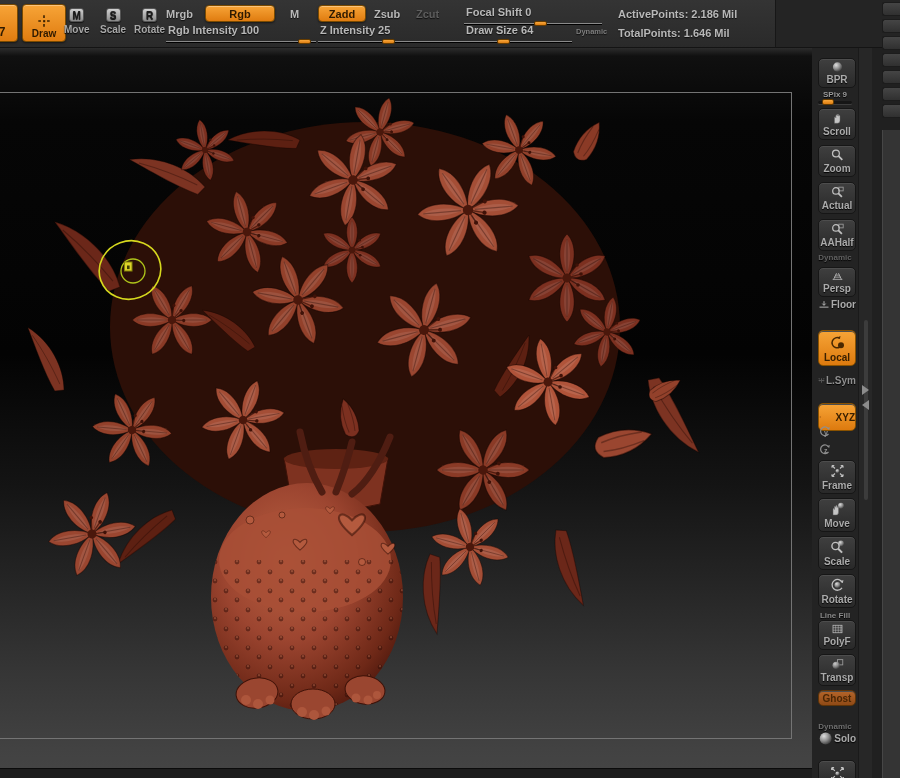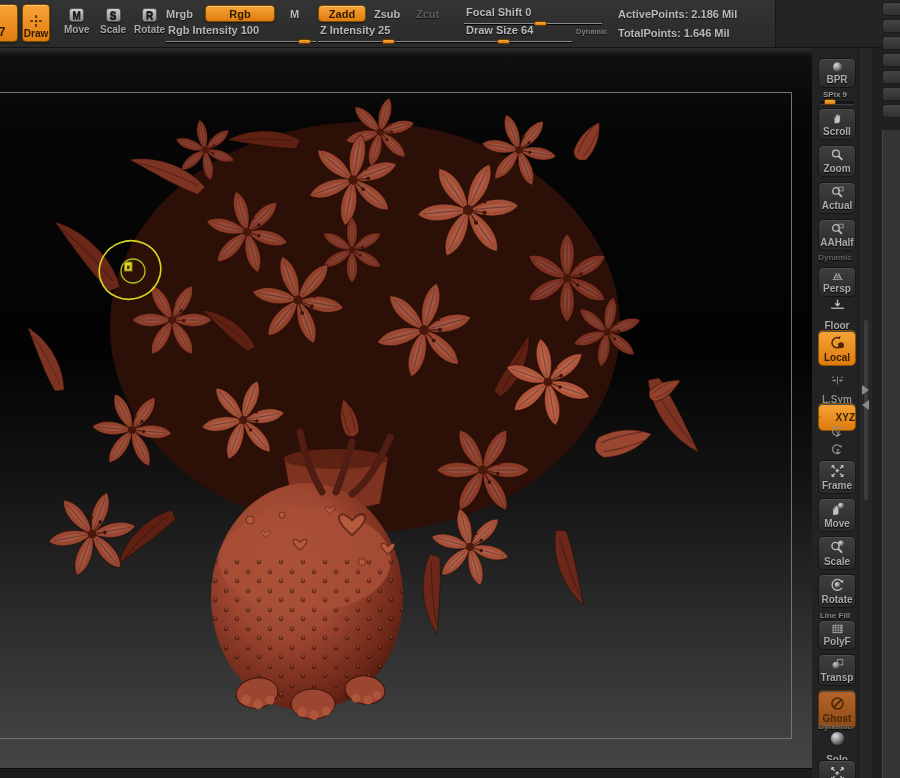--- a/index.html
+++ b/index.html
@@ -48,22 +48,22 @@
   .bottom-bar{position:absolute;left:0;top:720px;width:812px;height:10px;background:#1d1d1d;
           border-top:1px solid #0b0b0b;}
   .stub{position:absolute;bottom:-3px;width:12px;height:9px;border-radius:6px 6px 0 0;
           background:radial-gradient(circle at 50% 20%,#cicici,#c2c2c2 10%,#7a7a7a 60%,#555);}
 
   
   .shelf{position:absolute;left:812px;top:48px;width:46px;height:730px;background:#232323;z-index:4;}
   .sh-btn{position:absolute;left:6px;width:38px;display:flex;flex-direction:column;align-items:center;
           justify-content:center;gap:1px;background:linear-gradient(#3f3f3f,#292929);
           border:1px solid #161616;border-radius:5px;box-shadow:inset 0 1px 0 #4d4d4d;padding:2px 0;}
-  .sh-flat{position:absolute;left:6px;width:38px;display:flex;flex-direction:column;align-items:center;
-          gap:7px;background:none;border:none;}
+  .sh-flat{position:absolute;left:6px;width:38px;display:flex;flex-direction:row;align-items:center;
+          gap:1px;background:none;border:none;}
   .sh-lbl{color:#ababab;font-size:10px;font-weight:bold;text-shadow:0 1px 1px #000;white-space:nowrap;}
   .sh-head{position:absolute;left:0;width:46px;text-align:center;color:#9a9a9a;font-size:8px;
           font-weight:bold;text-shadow:0 1px 1px #000;}
   .sh-orange{background:linear-gradient(#f7a437,#dd7a0e);border:1px solid #8a5200;}
   .sh-orange .sh-lbl{color:#3a2000;text-shadow:none;}
   .sh-warm{background:linear-gradient(#b5652a,#8f4a16);border:1px solid #5e3408;}
   .sh-warm .sh-lbl{color:#4a2604;text-shadow:none;}
   .ic{width:17px;height:17px;color:#c0c0c0;}
   .sh-orange .ic,.sh-warm .ic{color:#4a2800;}
   .mini-track{position:relative;width:34px;height:3px;background:#161616;border-radius:2px;
@@ -88,21 +88,21 @@
 <body>
 
 <div class="app">
 
   <header class="topbar">
 
     <button class="tool-btn btn-orange" style="left:-14px;top:4px;width:32px;height:38px;font-size:12px;">
       <span>7</span>
     </button>
 
-    <button class="tool-btn btn-orange" style="left:22px;top:4px;width:28px;height:38px;">
+    <button class="tool-btn btn-orange" style="left:22px;top:4px;width:44px;height:38px;">
       <svg class="ic" style="width:14px;height:14px;color:#3a2000" viewBox="0 0 16 16">
         <path d="M8 1.5v3M8 11.5v3M1.5 8h3M11.5 8h3" stroke="currentColor" stroke-width="1.8" fill="none"></path>
         <rect x="7" y="7" width="2.4" height="2.4" fill="currentColor"></rect>
       </svg>
       <span>Draw</span>
     </button>
 
     <button class="ghost-tool" style="left:58px;top:7px;">
       <span class="badge">M</span>
       <span>Move</span>
@@ -537,21 +537,21 @@
       <span class="sh-lbl">PolyF</span>
     </div>
 
     <div class="sh-btn" style="top:606px;height:32px">
       <svg class="ic">
           <use href="#i-transp"></use>
         </svg>
       <span class="sh-lbl">Transp</span>
     </div>
 
-    <div class="sh-btn sh-warm" style="top:642px;height:39px">
+    <div class="sh-btn sh-warm" style="top:642px;height:16px">
       <svg class="ic">
           <use href="#i-ghost"></use>
         </svg>
       <span class="sh-lbl">Ghost</span>
     </div>
 
     <div class="sh-head" style="top:674px;color:#6f6f6f">Dynamic</div>
     <div class="sh-flat" style="top:682px">
       <svg class="ic">
           <use href="#i-sphere"></use>

